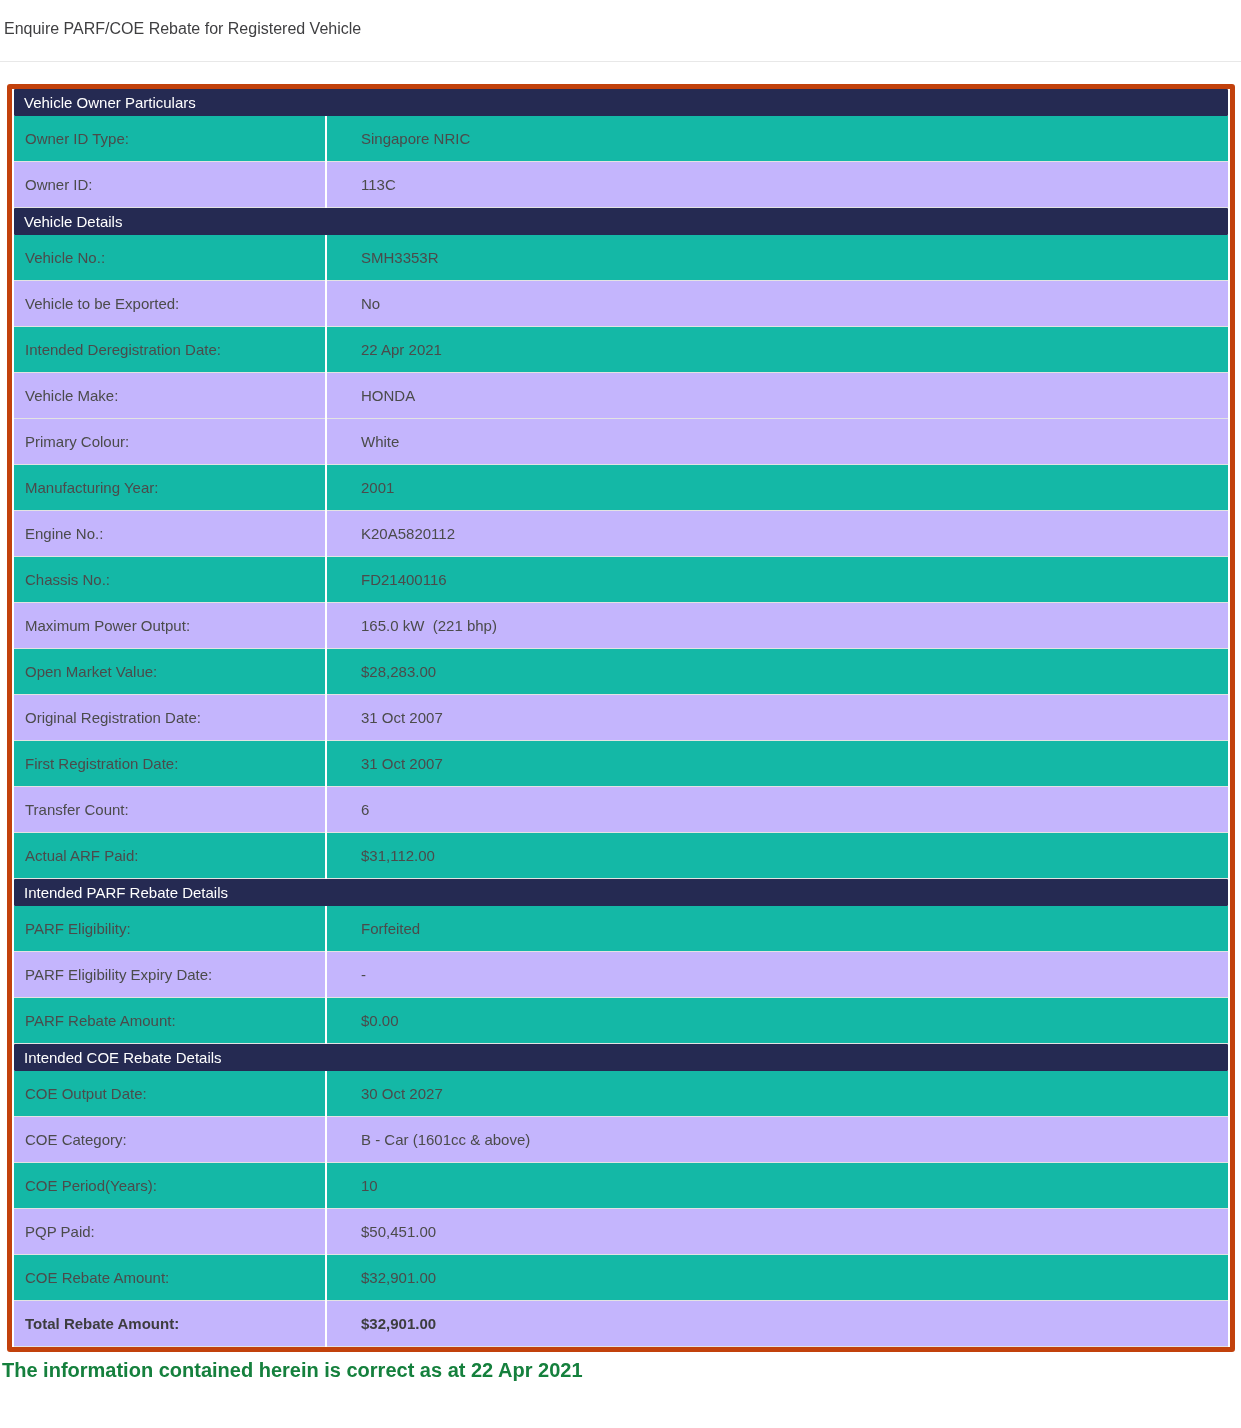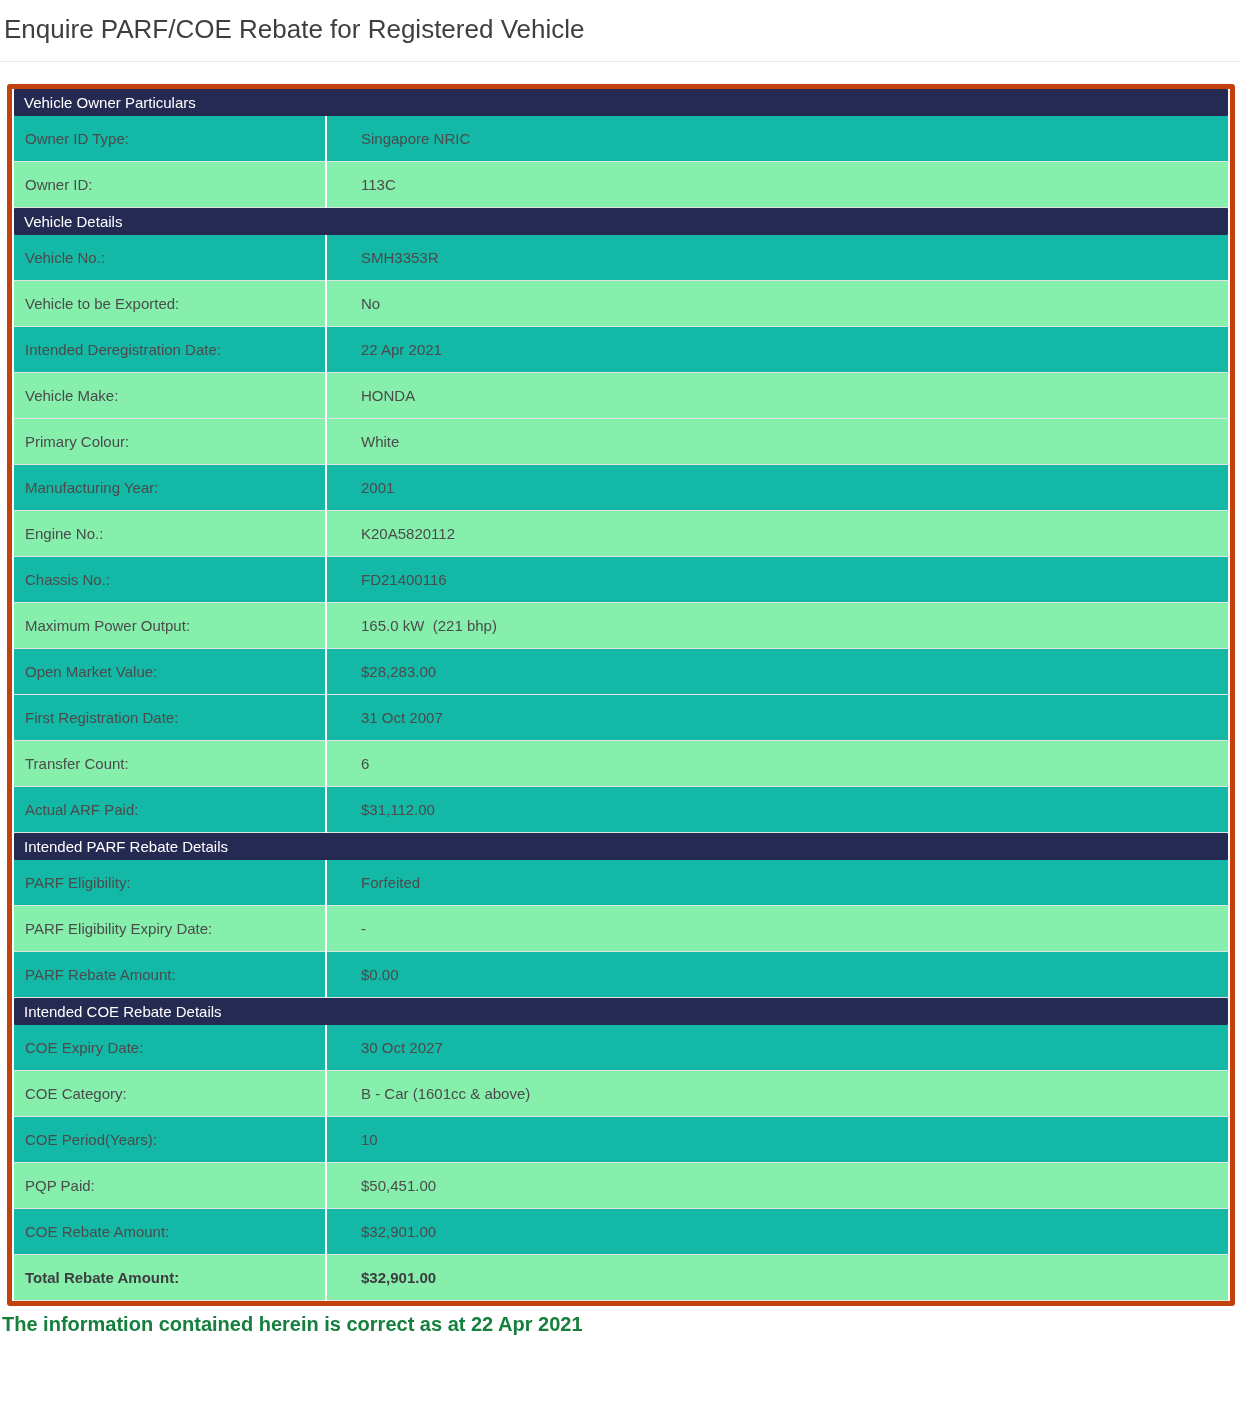--- a/index.html
+++ b/index.html
@@ -8,21 +8,21 @@
     background: #ffffff;
     font-family: "Liberation Sans", sans-serif;
   }
   .page {
     width: 1241px;
     min-height: 1428px;
     box-sizing: border-box;
     padding-top: 15px;
   }
   .page-title {
-    font-size: 26px;
+    font-size: 16px;
     font-weight: 400;
     color: #3f3f41;
     margin: 0 0 0 4px;
     line-height: 28px;
   }
   .title-divider {
     border: 0;
     border-top: 1px solid #e8e8e8;
     margin: 18px 0 0 0;
   }
@@ -43,21 +43,21 @@
     padding: 5px 10px;
     line-height: 17px;
     border-radius: 1px;
   }
   td.lbl, td.val {
     font-size: 15px;
     color: #4b4b4b;
     line-height: 17px;
     vertical-align: middle;
     border-bottom: 1px solid #e3e3e3;
-    background: #86efac;
+    background: #c4b5fd;
   }
   td.lbl {
     width: 300px;
     padding: 14px 0 14px 11px;
   }
   td.val {
     padding: 14px 0 14px 34px;
     white-space: pre-wrap;
   }
   tr.stripe td.lbl,
@@ -150,20 +150,24 @@
   <tr>
     <td class="lbl">Maximum Power Output:</td>
     <td class="val">165.0 kW  (221 bhp)</td>
   </tr>
 
   <tr class="stripe">
     <td class="lbl">Open Market Value:</td>
     <td class="val">$28,283.00</td>
   </tr>
 
+  <tr>
+    <td class="lbl">Original Registration Date:</td>
+    <td class="val">31 Oct 2007</td>
+  </tr>
 
   <tr class="stripe">
     <td class="lbl">First Registration Date:</td>
     <td class="val">31 Oct 2007</td>
   </tr>
 
   <tr>
     <td class="lbl">Transfer Count:</td>
     <td class="val">6</td>
   </tr>
@@ -190,21 +194,21 @@
   <tr class="stripe">
     <td class="lbl">PARF Rebate Amount:</td>
     <td class="val">$0.00</td>
   </tr>
 
   <tr>
     <td class="sec-header" colspan="2">Intended COE Rebate Details</td>
   </tr>
 
   <tr class="stripe">
-    <td class="lbl">COE Expiry Date:</td>
+    <td class="lbl">COE Output Date:</td>
     <td class="val">30 Oct 2027</td>
   </tr>
 
   <tr>
     <td class="lbl">COE Category:</td>
     <td class="val">B - Car (1601cc &amp; above)</td>
   </tr>
 
   <tr class="stripe">
     <td class="lbl">COE Period(Years):</td>

